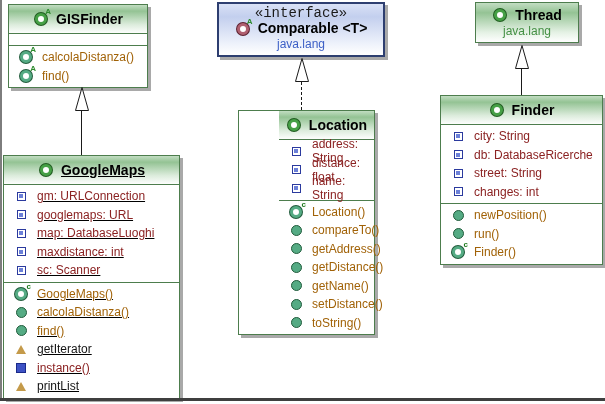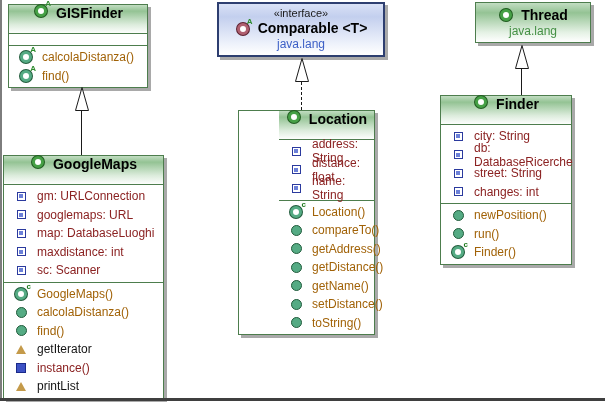--- a/index.html
+++ b/index.html
@@ -8,30 +8,30 @@
     font-family:"Liberation Sans",sans-serif;
   }
   
   .frame-bottom{position:absolute;left:0;top:398px;width:605px;height:3px;background:#3f3f3f;}
   .frame-left{position:absolute;left:0;top:0;width:2px;height:401px;background:#7d7d7d;}
 
   
   .uml-box{position:absolute;box-sizing:border-box;background:#fff;border:1px solid #4d7d4d;
     box-shadow:3px 3px 0 #a9a9a9;}
   .uml-box.iface{border:2px solid #2d3e70;}
-  .hdr{height:28px;display:flex;align-items:flex-start;justify-content:center;gap:7px;
+  .hdr{height:28px;display:flex;align-items:center;justify-content:center;gap:7px;
     border-bottom:1px solid #4d7d4d;font-weight:bold;font-size:14px;color:#000;
     background:linear-gradient(180deg,#c2ddc2 0%,#94c394 22%,#dcecdc 70%,#fdfefd 100%);}
   .pkg-box-green{display:flex;flex-direction:column;align-items:center;justify-content:center;
     background:linear-gradient(180deg,#c2ddc2 0%,#94c394 25%,#e4f1e4 75%,#ffffff 100%);}
   .pkg-box-blue{display:flex;flex-direction:column;align-items:center;justify-content:center;
     background:linear-gradient(180deg,#d9e1f6 0%,#c3cfee 25%,#eef2fb 78%,#ffffff 100%);}
   .title-row{display:flex;align-items:center;justify-content:center;gap:7px;
     font-weight:bold;font-size:14px;color:#000;line-height:17px;}
-  .stereo{font-size:11px;color:#1a1a1a;line-height:13px;}
+  .stereo{font-size:14px;color:#1a1a1a;line-height:13px;font-family:Liberation Mono, monospace;}
   .pkg{font-size:12px;line-height:15px;}
   .pkg.green{color:#449044;} .pkg.blue{color:#3c5fc6;}
 
   .sec{padding:2px 0;}
   .sec.attrs{border-bottom:1px solid #4d7d4d;}
   .sec.empty{height:11px;padding:0;}
   .member{display:flex;align-items:center;height:18.5px;padding-left:9px;gap:8px;font-size:12px;}
   .t-attr{color:#8b2222;} .t-meth{color:#a16207;} .t-plain{color:#141414;}
 
   
@@ -93,31 +93,31 @@
     <div class="title-row">
       <span class="iw">
           <span class="ic-ring maroon"></span>
           <span class="sup sup-a"></span>
         </span>
       <span>Comparable &lt;T&gt;</span>
     </div>
     <span class="pkg blue">java.lang</span>
   </div>
 
-  <div class="uml-box pkg-box-green" style="left:475px;top:2px;width:116px;height:41px;">
+  <div class="uml-box pkg-box-green" style="left:475px;top:2px;width:104px;height:41px;">
     <div class="title-row">
       <span class="iw">
           <span class="ic-ring"></span>
         </span>
       <span>Thread</span>
     </div>
     <span class="pkg green">java.lang</span>
   </div>
 
-  <div class="uml-box" style="left:3px;top:155px;width:161px;">
+  <div class="uml-box" style="left:3px;top:155px;width:177px;text-decoration:underline;">
     <div class="hdr">
       <span class="iw">
           <span class="ic-ring"></span>
         </span>
       <span>GoogleMaps</span>
     </div>
     <div class="sec attrs">
       <div class="member">
         <span class="iw">
             <span class="ic-field"></span>
@@ -257,21 +257,21 @@
       </div>
       <div class="member">
         <span class="iw">
             <span class="ic-dot"></span>
           </span>
         <span class="t-meth">toString()</span>
       </div>
     </div>
   </div>
 
-  <div class="uml-box" style="left:440px;top:95px;width:132px;">
+  <div class="uml-box" style="left:440px;top:95px;width:163px;">
     <div class="hdr">
       <span class="iw">
           <span class="ic-ring"></span>
         </span>
       <span>Finder</span>
     </div>
     <div class="sec attrs">
       <div class="member">
         <span class="iw">
             <span class="ic-field"></span>

